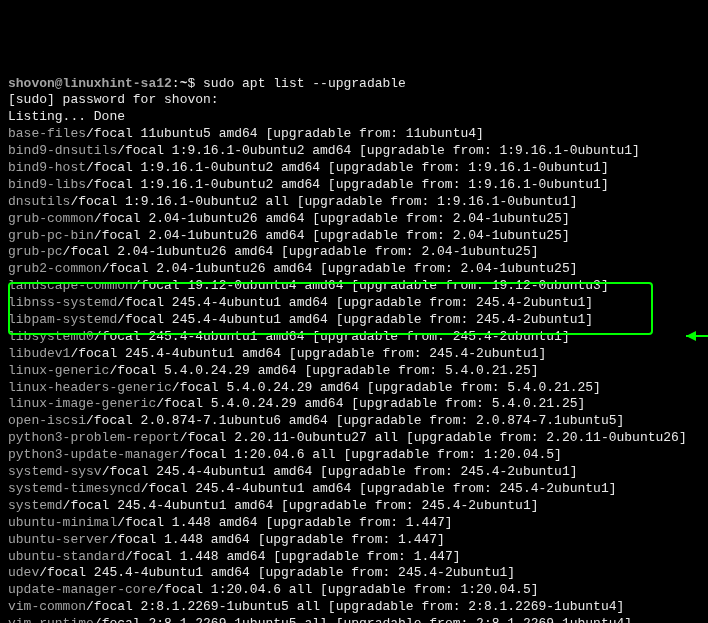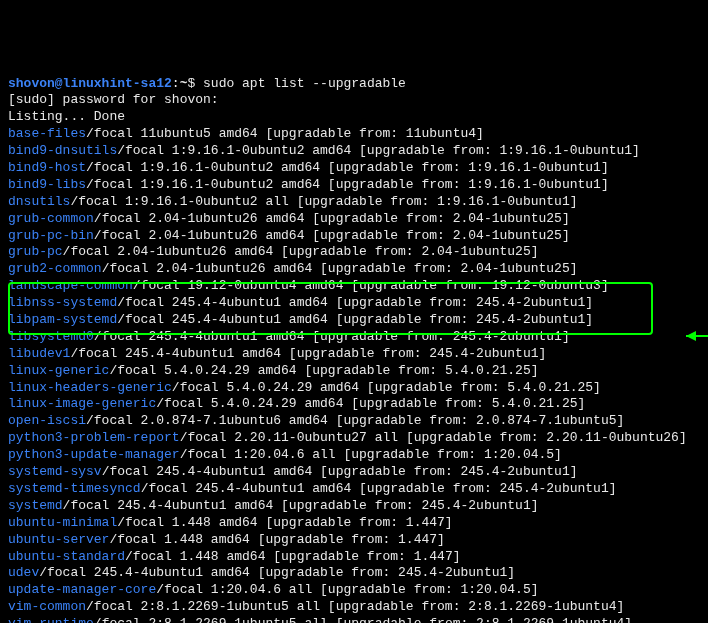--- a/index.html
+++ b/index.html
@@ -7,21 +7,21 @@
       background: #000;
       font-family: 'Courier New', monospace;
       font-size: 13px;
       line-height: 1.3;
       padding: 8px;
       width: 708px;
       color: #ccc;
       white-space: pre;
       position: relative;
     }
-    .green { color: #3b82f6; text-align: center; }
+    .green { color: #a3a3a3; text-align: center; }
     .white { color: #e8e8e8; }
     .bold { font-weight: bold; }
     .line { display: block; }
     .highlight-box {
       position: absolute;
       border: 2px solid #00ff00;
       border-radius: 4px;
       pointer-events: none;
     }
     .arrow {

